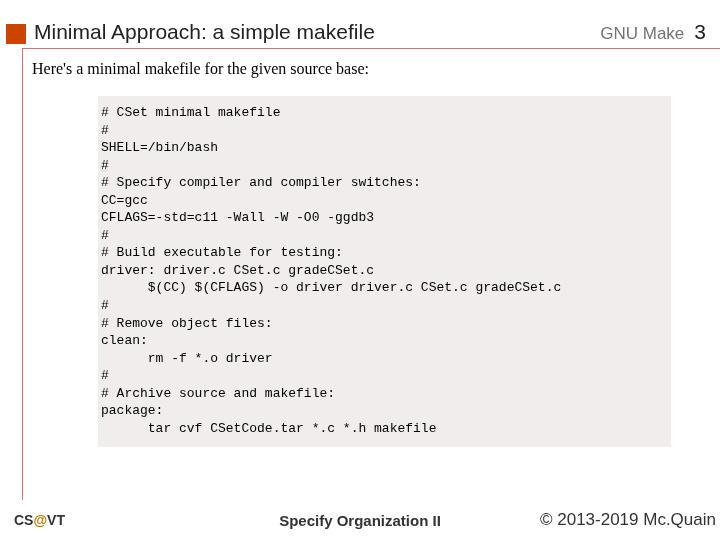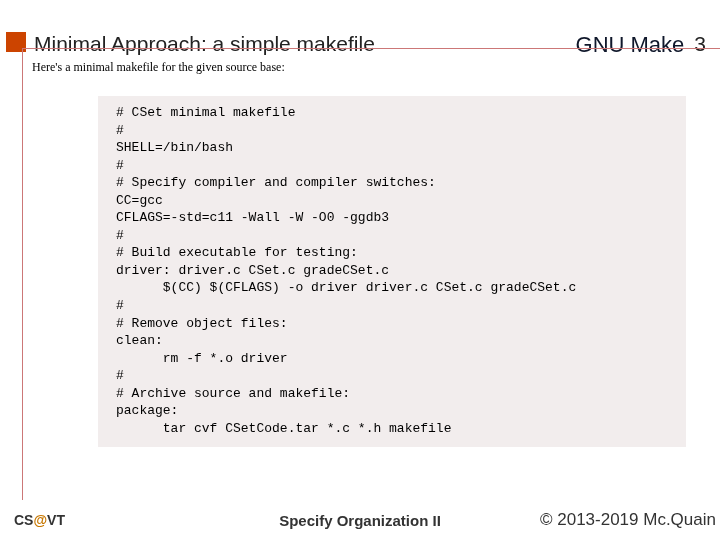--- a/index.html
+++ b/index.html
@@ -22,61 +22,60 @@
     border-right: none;
     border-bottom: none;
   }
   .header {
     position: absolute;
     top: 8px;
     left: 0;
     right: 0;
     height: 36px;
     display: flex;
-    align-items: flex-start;
-    margin-top: 24px;
+    align-items: flex-end;
   }
   .header-square {
     width: 20px;
     height: 20px;
     background: #cc4400;
     margin-left: 6px;
     margin-right: 8px;
     flex: 0 0 auto;
   }
   .header-title {
     font-size: 21px;
     color: #222;
     flex: 1 1 auto;
   }
   .header-right {
-    font-size: 22px;
-    color: #0f172a;
+    font-size: 17px;
+    color: #737373;
     margin-right: 10px;
   }
   .header-page {
     font-size: 21px;
     color: #222;
     margin-right: 14px;
   }
   .intro {
     position: absolute;
     top: 60px;
     left: 32px;
     font-family: "Times New Roman", Times, serif;
-    font-size: 12px;
+    font-size: 16px;
     color: #000;
   }
   .codebox {
     position: absolute;
     top: 96px;
     left: 98px;
     width: 560px;
     background: #f2eded;
-    padding: 8px 10px 10px 18px;
+    padding: 8px 10px 10px 3px;
     font-family: "Courier New", Courier, monospace;
     font-size: 13px;
     line-height: 1.35;
     color: #000;
     white-space: pre;
   }
   .footer {
     position: absolute;
     left: 0;
     right: 0;

